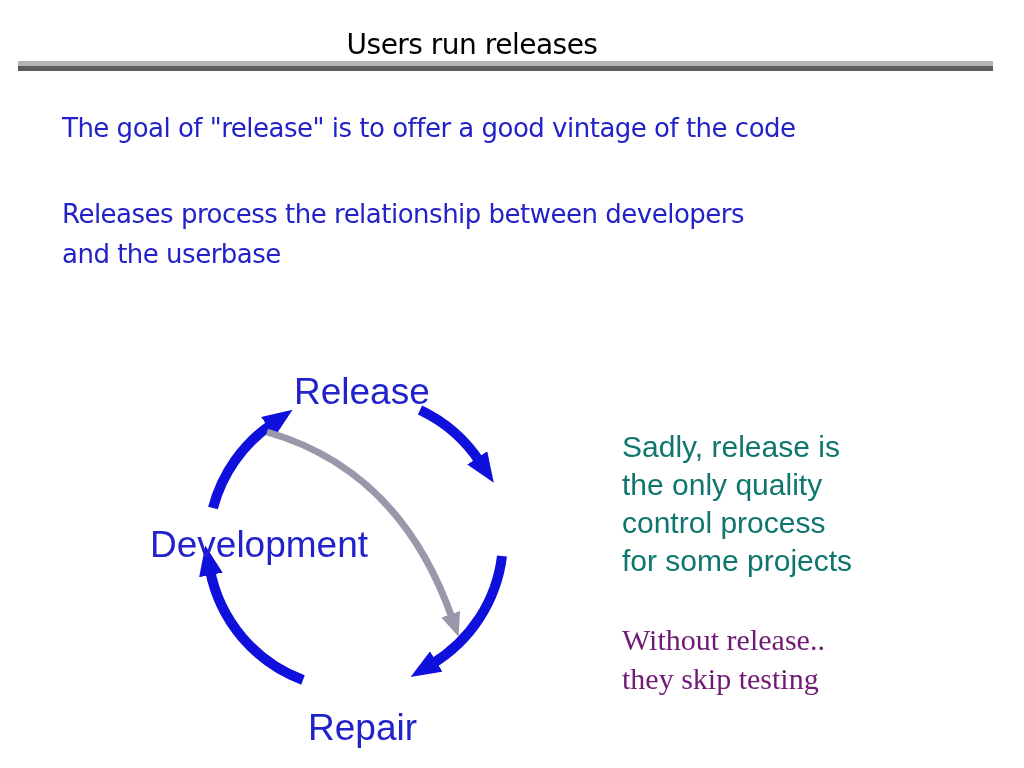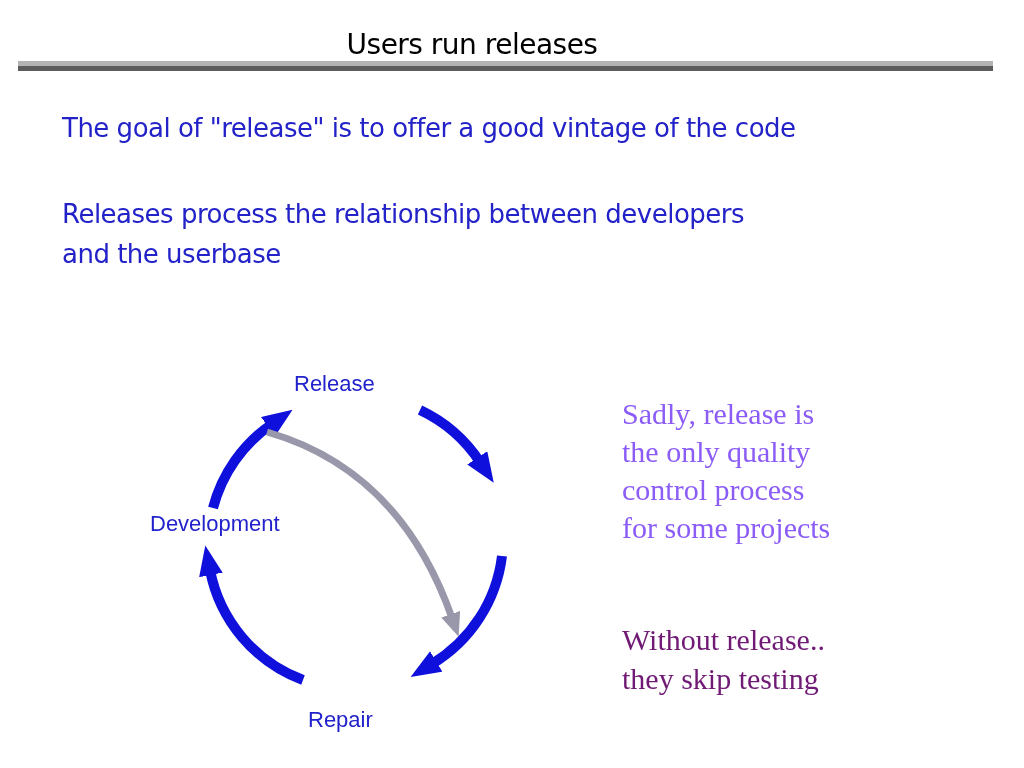--- a/index.html
+++ b/index.html
@@ -27,34 +27,34 @@
     line-height:40px;
     white-space:pre-line;
     letter-spacing:-0.5px;
   }
   .para1{top:108px;}
   .para2{top:194px;}
   .diagram-svg{position:absolute;left:0;top:0;width:1024px;height:768px;}
   .node-label{
     position:absolute;
     font-family:"Liberation Sans",sans-serif;
-    font-size:22px;color:#2222cc;
+    font-size:37px;color:#2222cc;
     white-space:nowrap;
   }
   .label-release{left:294px;top:371px;}
   .label-testing{left:419px;top:504px;}
-  .label-development{left:150px;top:511px;}
+  .label-development{left:150px;top:524px;}
   .label-repair{left:308px;top:669px;margin-top:38px;}
   .side-note{
     position:absolute;left:622px;
     font-family:"Liberation Sans",sans-serif;
     font-size:30px;line-height:38px;
     white-space:pre-line;
   }
-  .note-blue{top:395px;color:#8b5cf6;font-family:Liberation Serif, serif;}
+  .note-blue{top:428px;color:#0f766e;}
   .note-gray{top:620px;color:#701a75;line-height:39px;font-family:Liberation Serif, serif;}
 </style>
 </head>
 <body>
 
 <div class="slide">
 
   <div class="title">Users run releases</div>
 
   <div class="divider">

